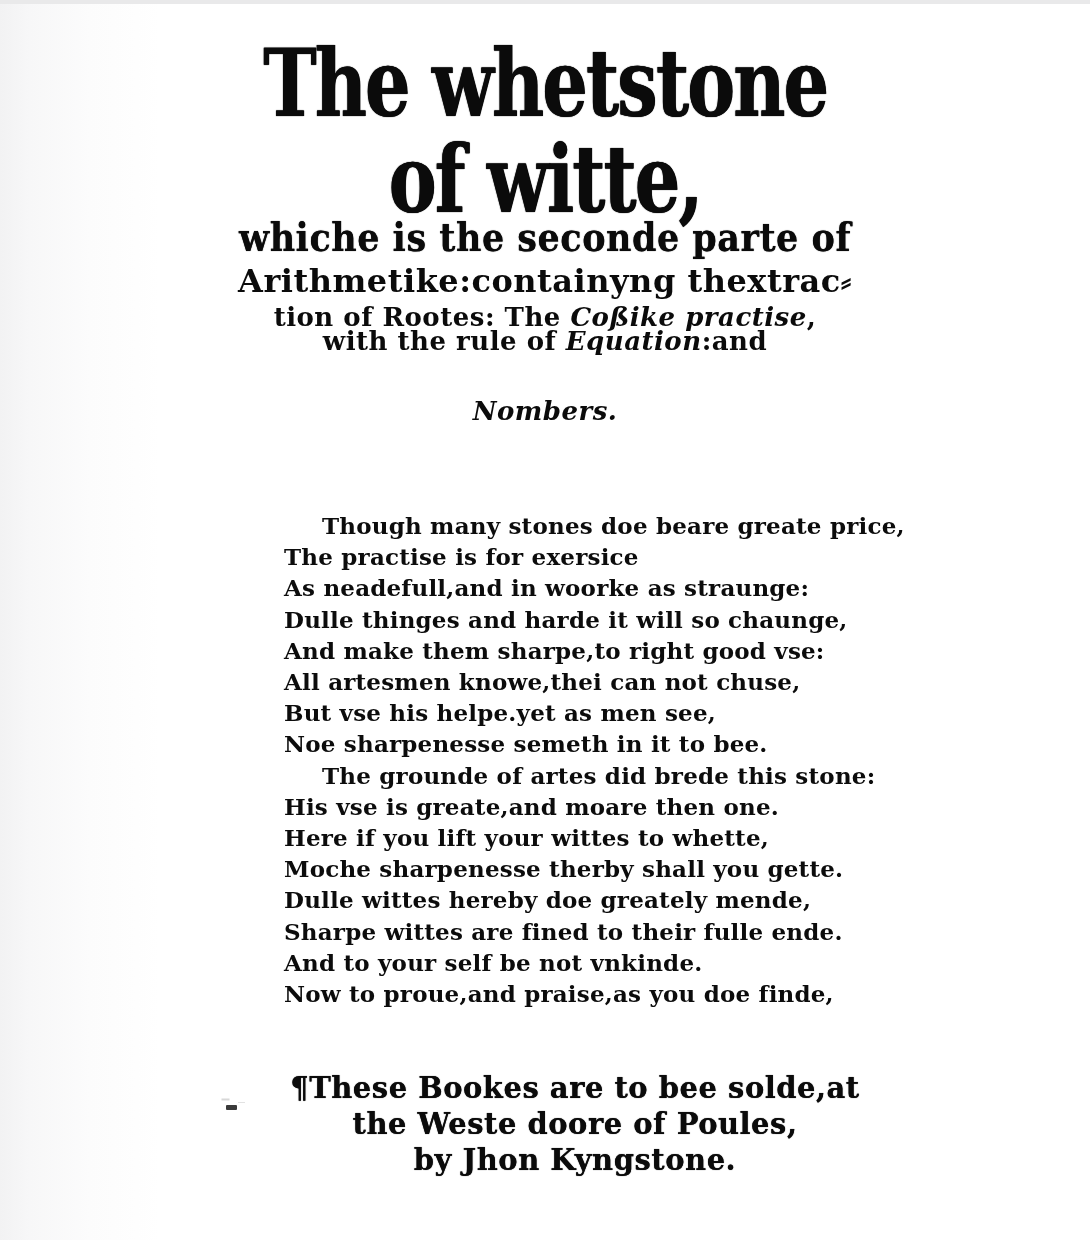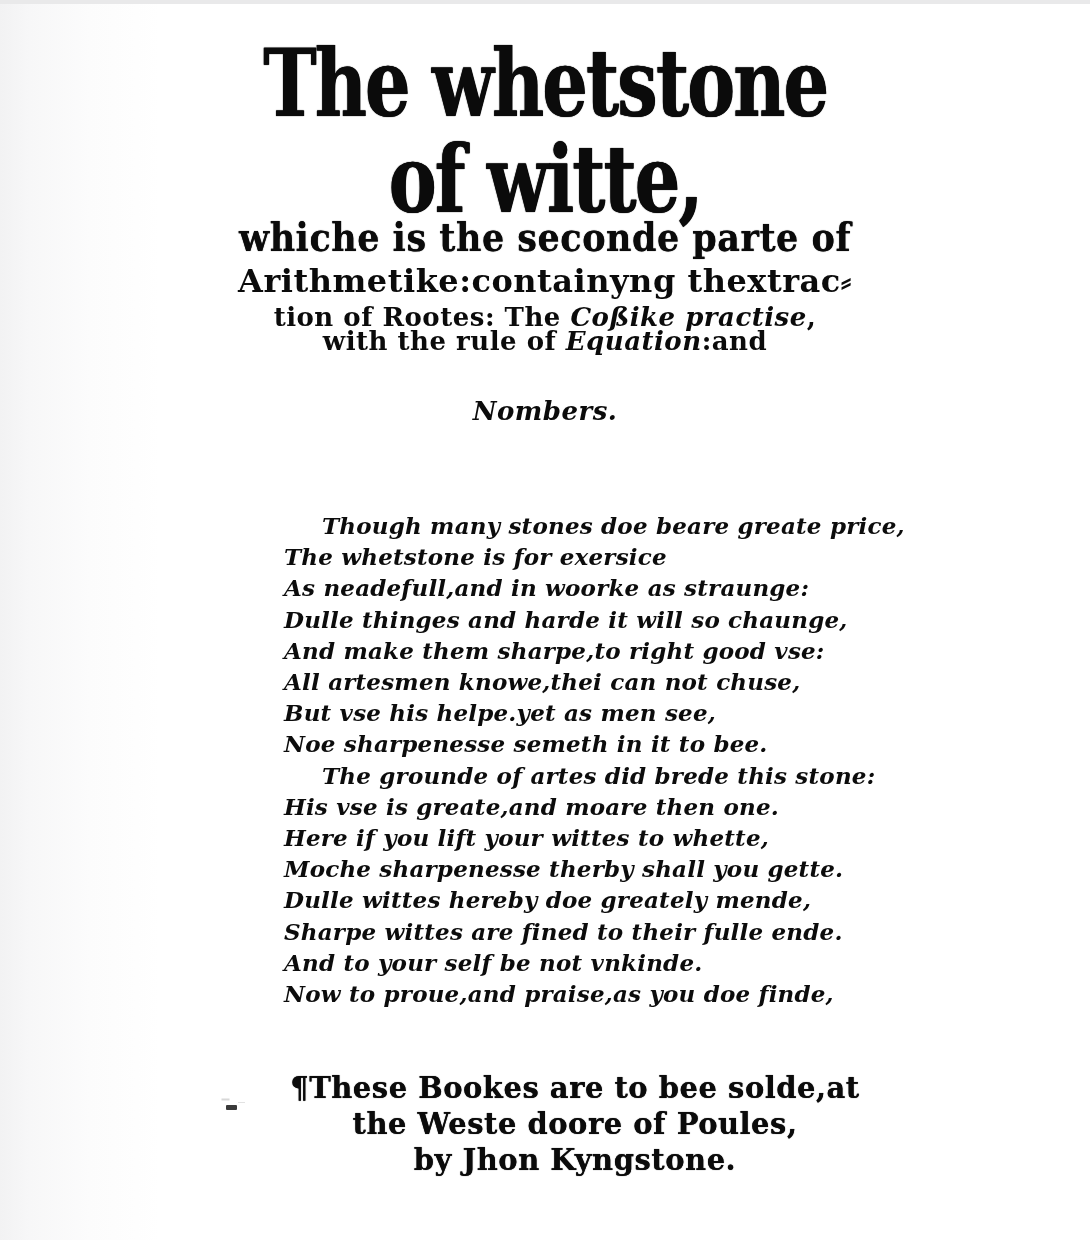--- a/index.html
+++ b/index.html
@@ -65,21 +65,20 @@
     font-style: italic;
     font-weight: bold;
     font-family: "DejaVu Serif", "Liberation Serif", serif;
   }
 
   .poem {
     position: absolute;
     top: 506px;
     left: 284px;
     width: 620px;
-    font-style: italic;
     font-weight: bold;
     font-size: 23px;
     line-height: 31.2px;
     letter-spacing: 0.2px;
     white-space: nowrap;
     color: #0c0c0c;
   }
   .poem-line.indent { padding-left: 38px; }
 
   .colophon {
@@ -121,21 +120,21 @@
 
   <div class="centered bl sub-small sub3"><span>tion of Rootes: The </span><span class="em-it">Coßike practise</span><span>,</span></div>
 
   <div class="centered bl sub-small sub4"><span>with the rule of </span><span class="em-it">Equation</span><span>:and</span></div>
 
 
   <div class="centered bl sub-small sub6"><span class="em-it">Nombers.</span></div>
 
   <div class="poem">
     <div class="poem-line indent">Though many stones doe beare greate price,</div>
-    <div class="poem-line">The whetstone is for exersice</div>
+    <div class="poem-line">The practise is for exersice</div>
     <div class="poem-line">As neadefull,and in woorke as straunge:</div>
     <div class="poem-line">Dulle thinges and harde it will so chaunge,</div>
     <div class="poem-line">And make them sharpe,to right good vse:</div>
     <div class="poem-line">All artesmen knowe,thei can not chuse,</div>
     <div class="poem-line">But vse his helpe.yet as men see,</div>
     <div class="poem-line">Noe sharpenesse semeth in it to bee.</div>
     <div class="poem-line indent">The grounde of artes did brede this stone:</div>
     <div class="poem-line">His vse is greate,and moare then one.</div>
     <div class="poem-line">Here if you lift your wittes to whette,</div>
     <div class="poem-line">Moche sharpenesse therby shall you gette.</div>

